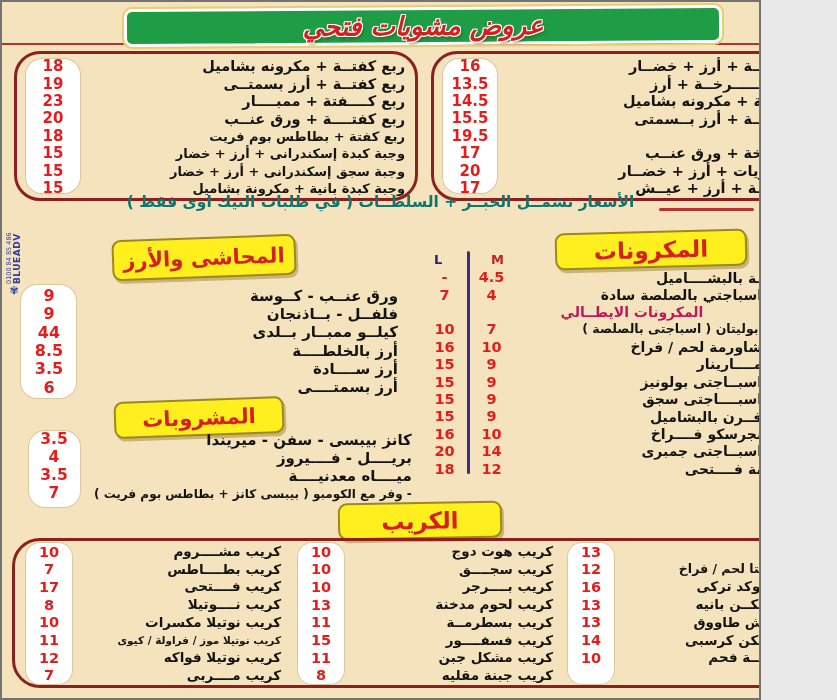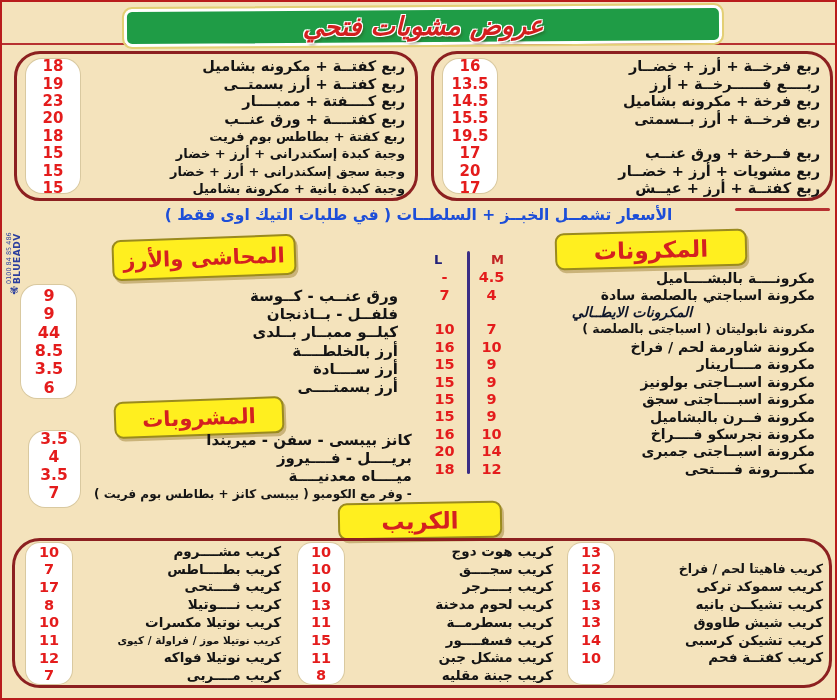--- a/index.html
+++ b/index.html
@@ -1,17 +1,17 @@
 <!DOCTYPE html>
 <html><head>
 <meta charset="utf-8">
 <style>
   html,body{margin:0;padding:0;}
   body{background:#e9e9e9;font-family:"DejaVu Sans",sans-serif;}
-  #canvas{position:relative;width:837px;height:700px;background:#f4e3bc;border:2px solid #b91c1c;box-sizing:border-box;overflow:hidden;}
+  #canvas{position:relative;width:761px;height:700px;background:#f4e3bc;border:2px solid #737373;box-sizing:border-box;overflow:hidden;}
 
   
   #banner-line{position:absolute;top:41px;left:0;width:837px;height:2px;background:#b73131;}
   #banner{position:absolute;left:122px;top:5px;width:598px;height:38px;background:#1f9c46;border:3px solid #fff;outline:2px solid #e3cf74;border-radius:8px;display:flex;align-items:center;justify-content:center;transform:rotate(-0.4deg);box-sizing:border-box;}
   #banner .t{font-size:26px;font-weight:bold;font-style:italic;color:#d31f1f;direction:rtl;white-space:nowrap;
     text-shadow:-1px -1px 0 #fff,1px -1px 0 #fff,-1px 1px 0 #fff,1px 1px 0 #fff,2px 3px 3px rgba(60,40,0,.35);}
 
   
   .offer-box{position:absolute;top:49px;height:150px;border:3px solid #8c2020;border-radius:26px;box-sizing:border-box;}
   #offers-right{left:429px;width:402px;}
@@ -21,42 +21,42 @@
   .offer-rows{position:absolute;left:0;top:4px;width:100%;display:grid;grid-auto-rows:17.4px;}
   .row{display:grid;grid-template-columns:72px 1fr;align-items:center;}
   .price{text-align:center;color:#e41c1c;font-weight:bold;font-size:15px;line-height:1;}
   .label{direction:rtl;text-align:right;color:#141414;font-weight:bold;font-size:14.5px;padding-right:10px;white-space:nowrap;line-height:1;}
   #offers-left .offer-rows div:nth-of-type(5) .label,
   #offers-left .offer-rows div:nth-of-type(6) .label,
   #offers-left .offer-rows div:nth-of-type(7) .label,
   #offers-left .offer-rows div:nth-of-type(8) .label{font-size:13px;}
 
   
-  #note{position:absolute;top:204px;left:0;width:100%;text-align:center;direction:rtl;color:#1d4ed8;font-weight:bold;font-size:15.5px;}
+  #note{position:absolute;top:191px;left:0;width:100%;text-align:center;direction:rtl;color:#0f766e;font-weight:bold;font-size:15.5px;}
   #note-dash{position:absolute;top:206px;right:5px;width:95px;height:3px;background:#b73131;border-radius:2px;}
 
   
   .sec-header{position:absolute;background:#ffef1f;border:2px solid #9a8a1e;border-radius:9px;display:flex;align-items:center;justify-content:center;color:#d42020;font-weight:bold;box-shadow:2px 3px 0 rgba(150,120,40,.45);direction:rtl;box-sizing:border-box;}
   #pasta-header{left:553px;top:229px;width:192px;height:37px;font-size:23px;transform:rotate(-1.5deg);}
   #mahashi-header{left:110px;top:235px;width:184px;height:41px;font-size:21px;transform:rotate(-2deg);}
   #drinks-header{left:112px;top:397px;width:170px;height:37px;font-size:21px;transform:rotate(-2deg);}
   #crepe-header{left:336px;top:500px;width:164px;height:37px;font-size:23px;transform:rotate(-1deg);}
 
   
   #pasta-l{position:absolute;left:432px;top:250px;color:#23237a;font-weight:bold;font-size:13px;}
   #pasta-m{position:absolute;left:489px;top:250px;color:#c22525;font-weight:bold;font-size:13px;}
   #pasta-vline{position:absolute;left:465px;top:249px;width:3px;height:223px;background:#3a2d85;border-radius:3px;}
   #pasta-rows-top,#pasta-rows{position:absolute;left:420px;width:414px;display:grid;grid-auto-rows:17.4px;}
   #pasta-rows-top{top:267px;}
   #pasta-rows{top:319px;}
   .pasta-row{display:grid;grid-template-columns:45px 49px 1fr;align-items:center;}
   .pasta-row .price{font-size:14.5px;}
   .pasta-row .label{font-size:14px;padding-right:21px;}
   #pasta-rows div:nth-of-type(1) .label{font-size:12.5px;}
-  #pasta-subtitle{position:absolute;left:480px;top:302px;width:300px;text-align:center;color:#0f172a;font-weight:bold;font-style:italic;font-size:14px;direction:rtl;}
+  #pasta-subtitle{position:absolute;left:480px;top:302px;width:300px;text-align:center;color:#be185d;font-weight:bold;font-size:14px;direction:rtl;}
 
   
   #mahashi-pill{left:19px;top:283px;width:55px;height:113px;}
   #mahashi-rows{position:absolute;left:12px;top:285px;width:392px;display:grid;grid-auto-rows:18.3px;}
   .m-row{display:grid;grid-template-columns:70px 1fr;align-items:center;}
   .m-row .price{font-size:16px;}
   .m-row .label{font-size:15px;padding-right:8px;}
   #drinks-pill{left:27px;top:429px;width:51px;height:76px;}
   #drinks-rows{position:absolute;left:12px;top:429px;width:402px;display:grid;grid-auto-rows:18px;}
   .d-row{display:grid;grid-template-columns:80px 1fr;align-items:center;}

